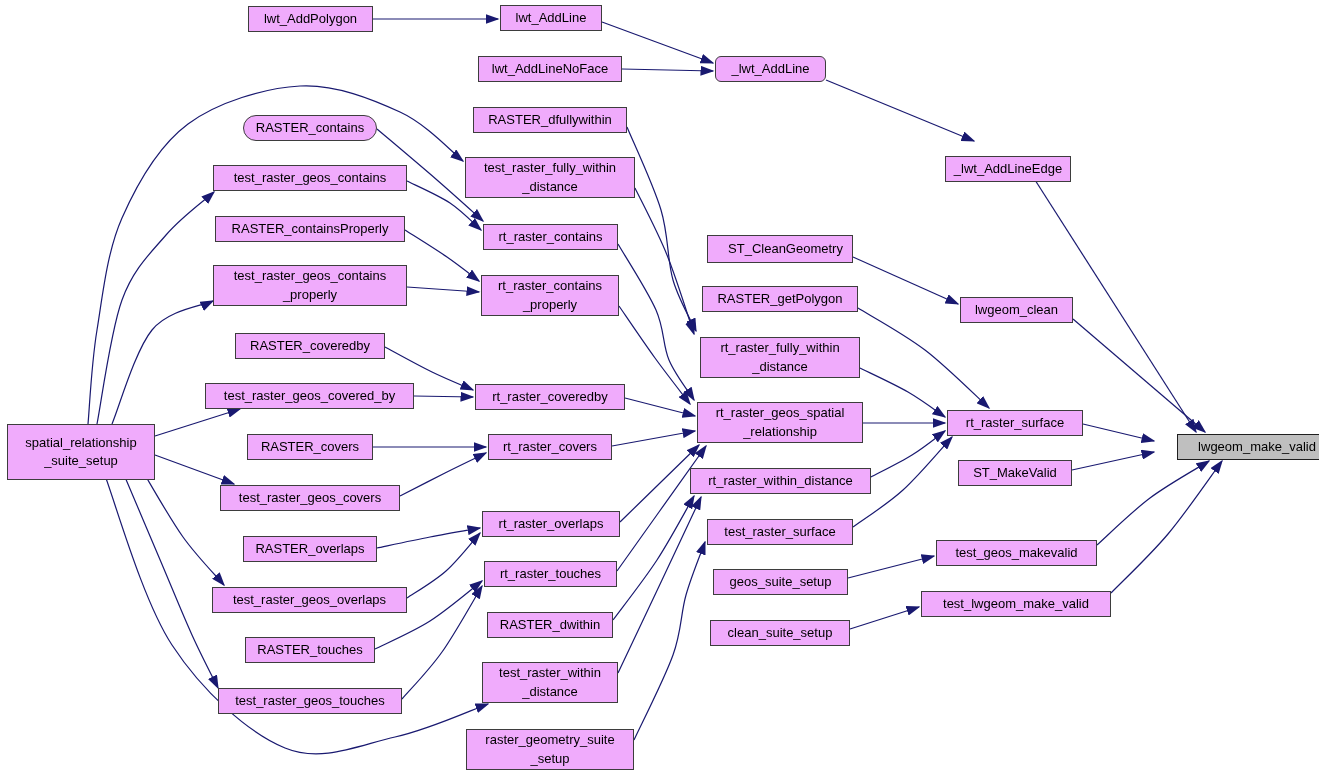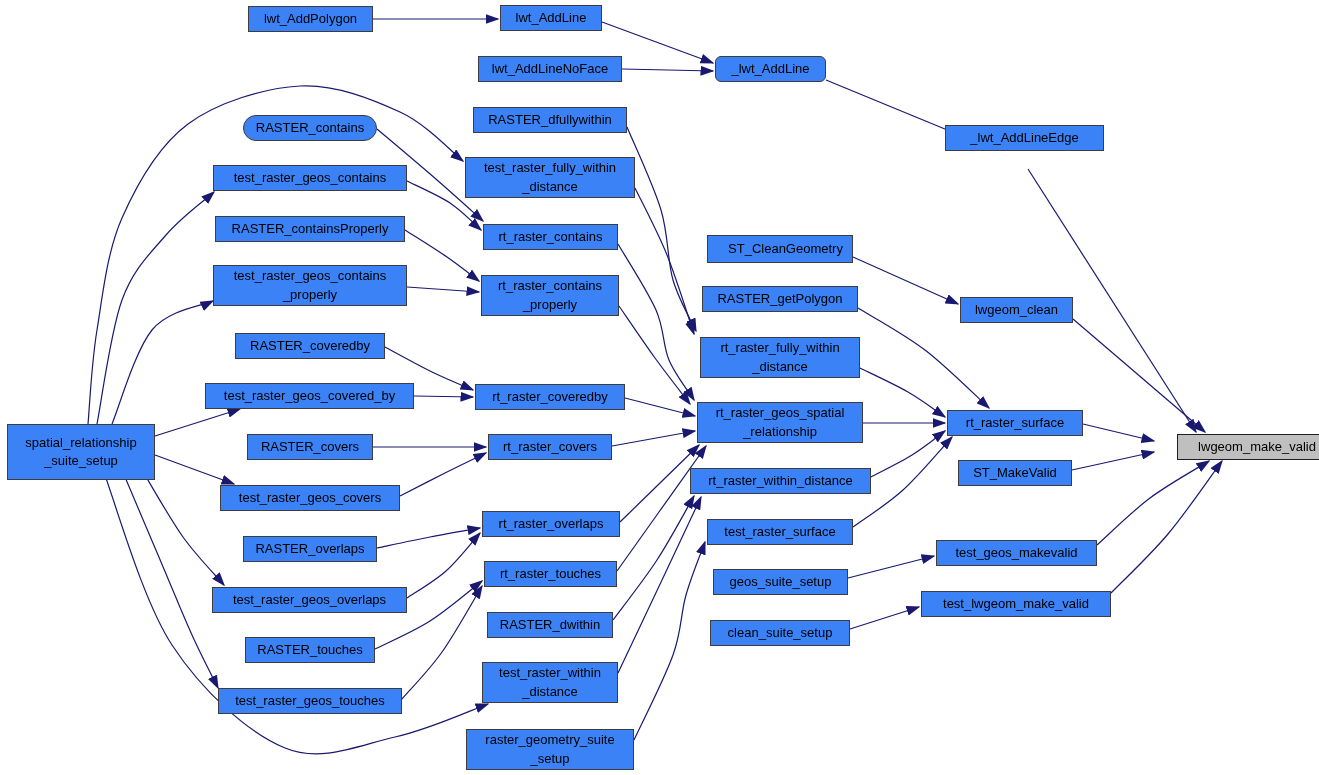--- a/index.html
+++ b/index.html
@@ -1,20 +1,20 @@
 <!DOCTYPE html>
 <html><head>
 <meta charset="utf-8">
 <style>
   html,body{margin:0;padding:0;background:#ffffff;}
   .canvas{position:relative;width:1319px;height:775px;background:#ffffff;
           font-family:"Liberation Sans",sans-serif;overflow:hidden;}
   .canvas svg{position:absolute;left:0;top:0;width:100%;height:100%;}
   .edge{fill:none;stroke:#191970;stroke-width:1.2px;}
-  .node{position:absolute;box-sizing:border-box;border:1.5px solid #3d3d3d;background:#3b82f6;
+  .node{position:absolute;box-sizing:border-box;border:1.5px solid #3d3d3d;background:#f0abfc;
         display:flex;flex-direction:column;align-items:center;justify-content:center;
         font-size:13px;line-height:1.42;color:#000;white-space:nowrap;text-align:center;
         cursor:pointer;}
   .node.hl{background:#bfbfbf;border-color:#1f1f1f;margin-left:21px;}
 </style>
 </head>
 <body>
 
 <div class="canvas">
   <svg viewBox="0 0 1319 775" xmlns="http://www.w3.org/2000/svg">
@@ -185,21 +185,21 @@
       </div>
       <div class="node" style="left: 707px; top: 519px; width: 146px; height: 26px;">
         <span>test_raster_surface</span>
       </div>
       <div class="node" style="left: 713px; top: 569px; width: 135px; height: 26px;">
         <span>geos_suite_setup</span>
       </div>
       <div class="node" style="left: 710px; top: 620px; width: 140px; height: 26px;">
         <span>clean_suite_setup</span>
       </div>
-      <div class="node" style="left: 945px; top: 125px; width: 159px; height: 26px;">
+      <div class="node" style="left: 945px; top: 156px; width: 126px; height: 26px;">
         <span>_lwt_AddLineEdge</span>
       </div>
       <div class="node" style="left: 960px; top: 297px; width: 113px; height: 26px;">
         <span>lwgeom_clean</span>
       </div>
       <div class="node" style="left: 947px; top: 410px; width: 136px; height: 26px;">
         <span>rt_raster_surface</span>
       </div>
       <div class="node" style="left: 958px; top: 460px; width: 114px; height: 26px;">
         <span>ST_MakeValid</span>

